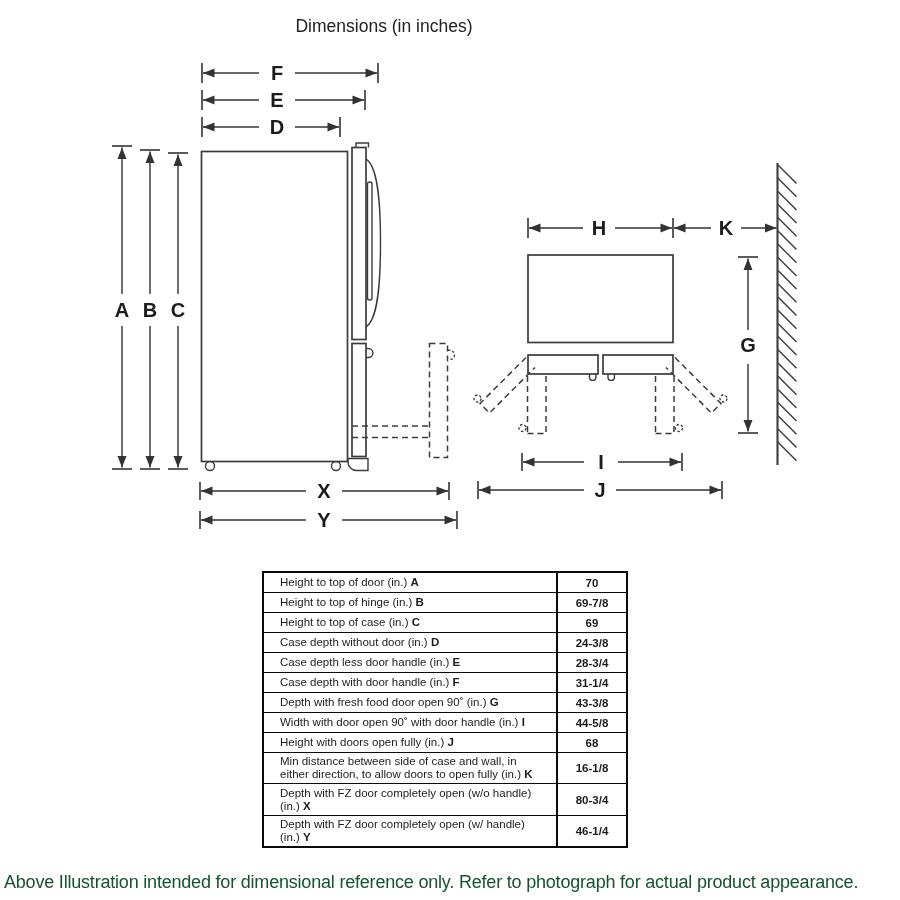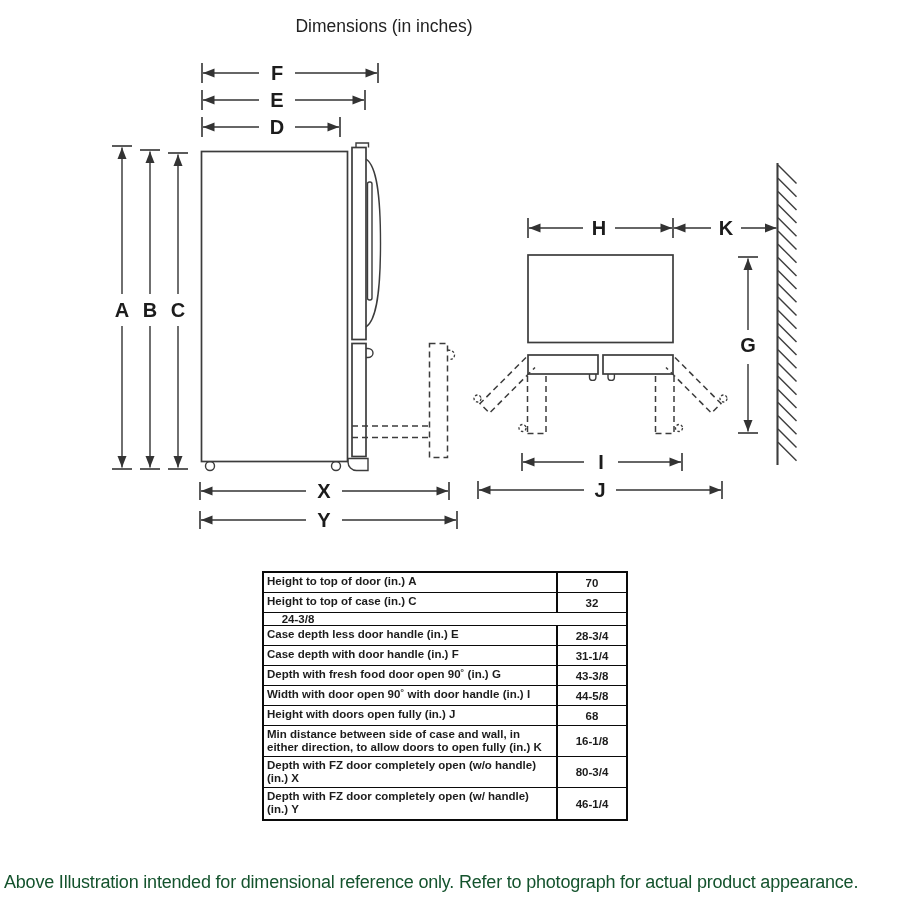--- a/index.html
+++ b/index.html
@@ -14,22 +14,22 @@
   svg .draw2{stroke:#3c3c3c;stroke-width:2.1;fill:none;}
   svg .thin{stroke:#3c3c3c;stroke-width:1.4;fill:none;}
   svg .dash{stroke:#3c3c3c;stroke-width:1.5;fill:none;stroke-dasharray:6 4;}
   svg .hook{stroke:#3c3c3c;stroke-width:1.3;fill:none;stroke-dasharray:2.5 2;}
   svg text{font-family:"Liberation Sans","DejaVu Sans",sans-serif;font-weight:bold;
            font-size:20px;fill:#1c1c1c;text-anchor:middle;}
   .dim-table{position:absolute;left:262px;top:571px;width:366px;
              border:2px solid #0a0a0a;font-size:11.5px;box-sizing:border-box;}
   .t-row{display:flex;align-items:stretch;border-top:1px solid #0a0a0a;}
   .t-row:first-child{border-top:none;}
-  .t-label{flex:1;display:flex;align-items:flex-start;padding:2px 3px;
-           border-right:2px solid #0a0a0a;line-height:13px;min-height:19px;box-sizing:border-box;font-weight:bold;}
+  .t-label{flex:1;display:flex;align-items:center;padding:2px 16px;
+           border-right:2px solid #0a0a0a;line-height:13px;min-height:19px;box-sizing:border-box;}
   .t-value{width:68px;display:flex;align-items:center;justify-content:center;
            font-weight:bold;box-sizing:border-box;}
   .t-row:nth-child(11) .t-label{min-height:31px;}
   .t-row:nth-child(12) .t-label,.t-row:nth-child(13) .t-label{min-height:24px;}
   .caption{position:absolute;left:4px;top:872px;width:894px;font-size:18px;
            letter-spacing:-0.2px;color:#14532d;white-space:nowrap;}
 </style>
 </head>
 <body>
 
@@ -194,25 +194,34 @@
 
   <div class="dim-table" id="dim-table">
       <div class="t-row">
         <div class="t-label">
           <div><span>Height to top of door (in.)</span> <b>A</b></div>
         </div>
         <div class="t-value">70</div>
       </div>
       <div class="t-row">
         <div class="t-label">
+          <div><span>Height to top of hinge (in.)</span> <b>B</b></div>
+        </div>
+        <div class="t-value">69-7/8</div>
+      </div>
+      <div class="t-row">
+        <div class="t-label">
           <div><span>Height to top of case (in.)</span> <b>C</b></div>
         </div>
-        <div class="t-value">32</div>
-      </div>
-      <div class="t-row">
+        <div class="t-value">69</div>
+      </div>
+      <div class="t-row">
+        <div class="t-label">
+          <div><span>Case depth without door (in.)</span> <b>D</b></div>
+        </div>
         <div class="t-value">24-3/8</div>
       </div>
       <div class="t-row">
         <div class="t-label">
           <div><span>Case depth less door handle (in.)</span> <b>E</b></div>
         </div>
         <div class="t-value">28-3/4</div>
       </div>
       <div class="t-row">
         <div class="t-label">

